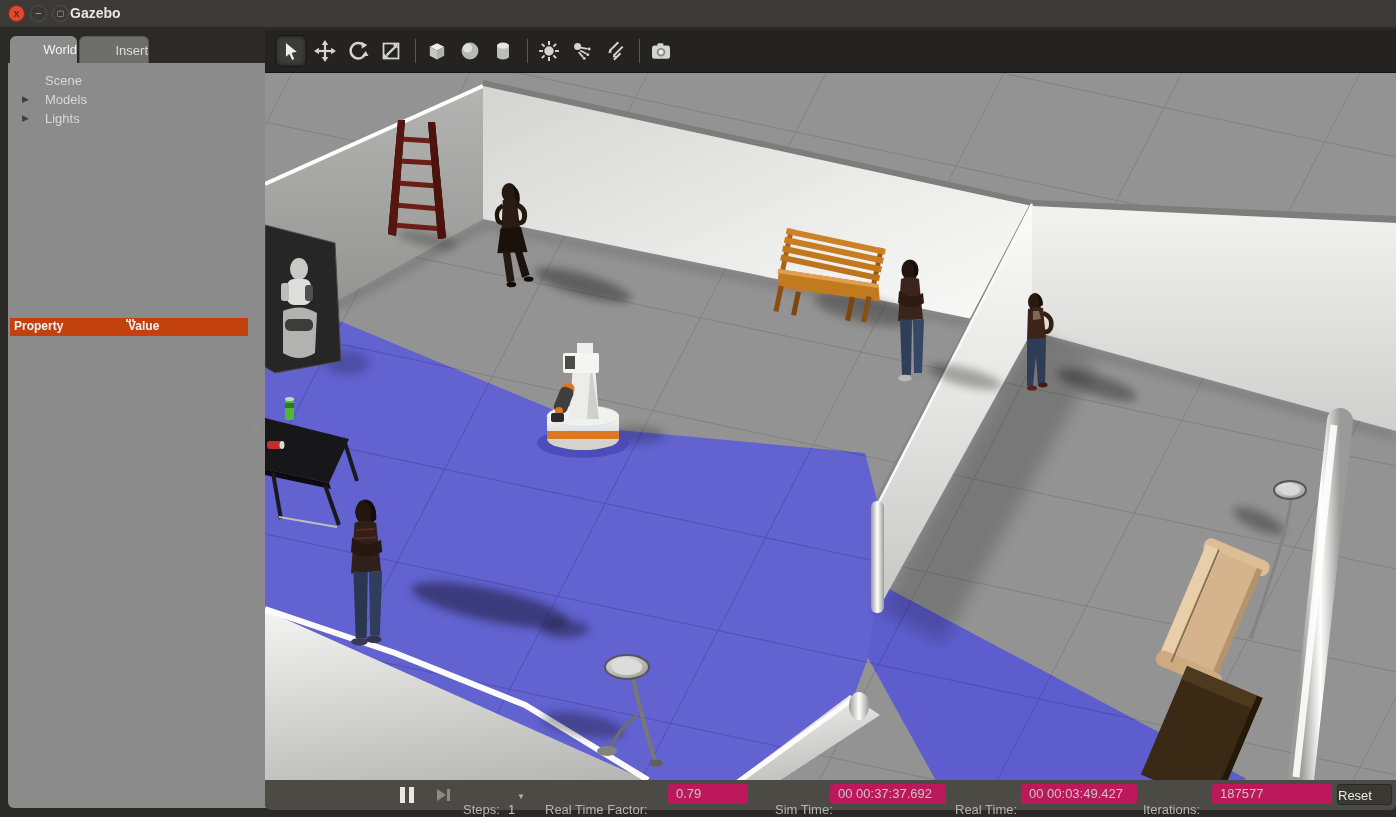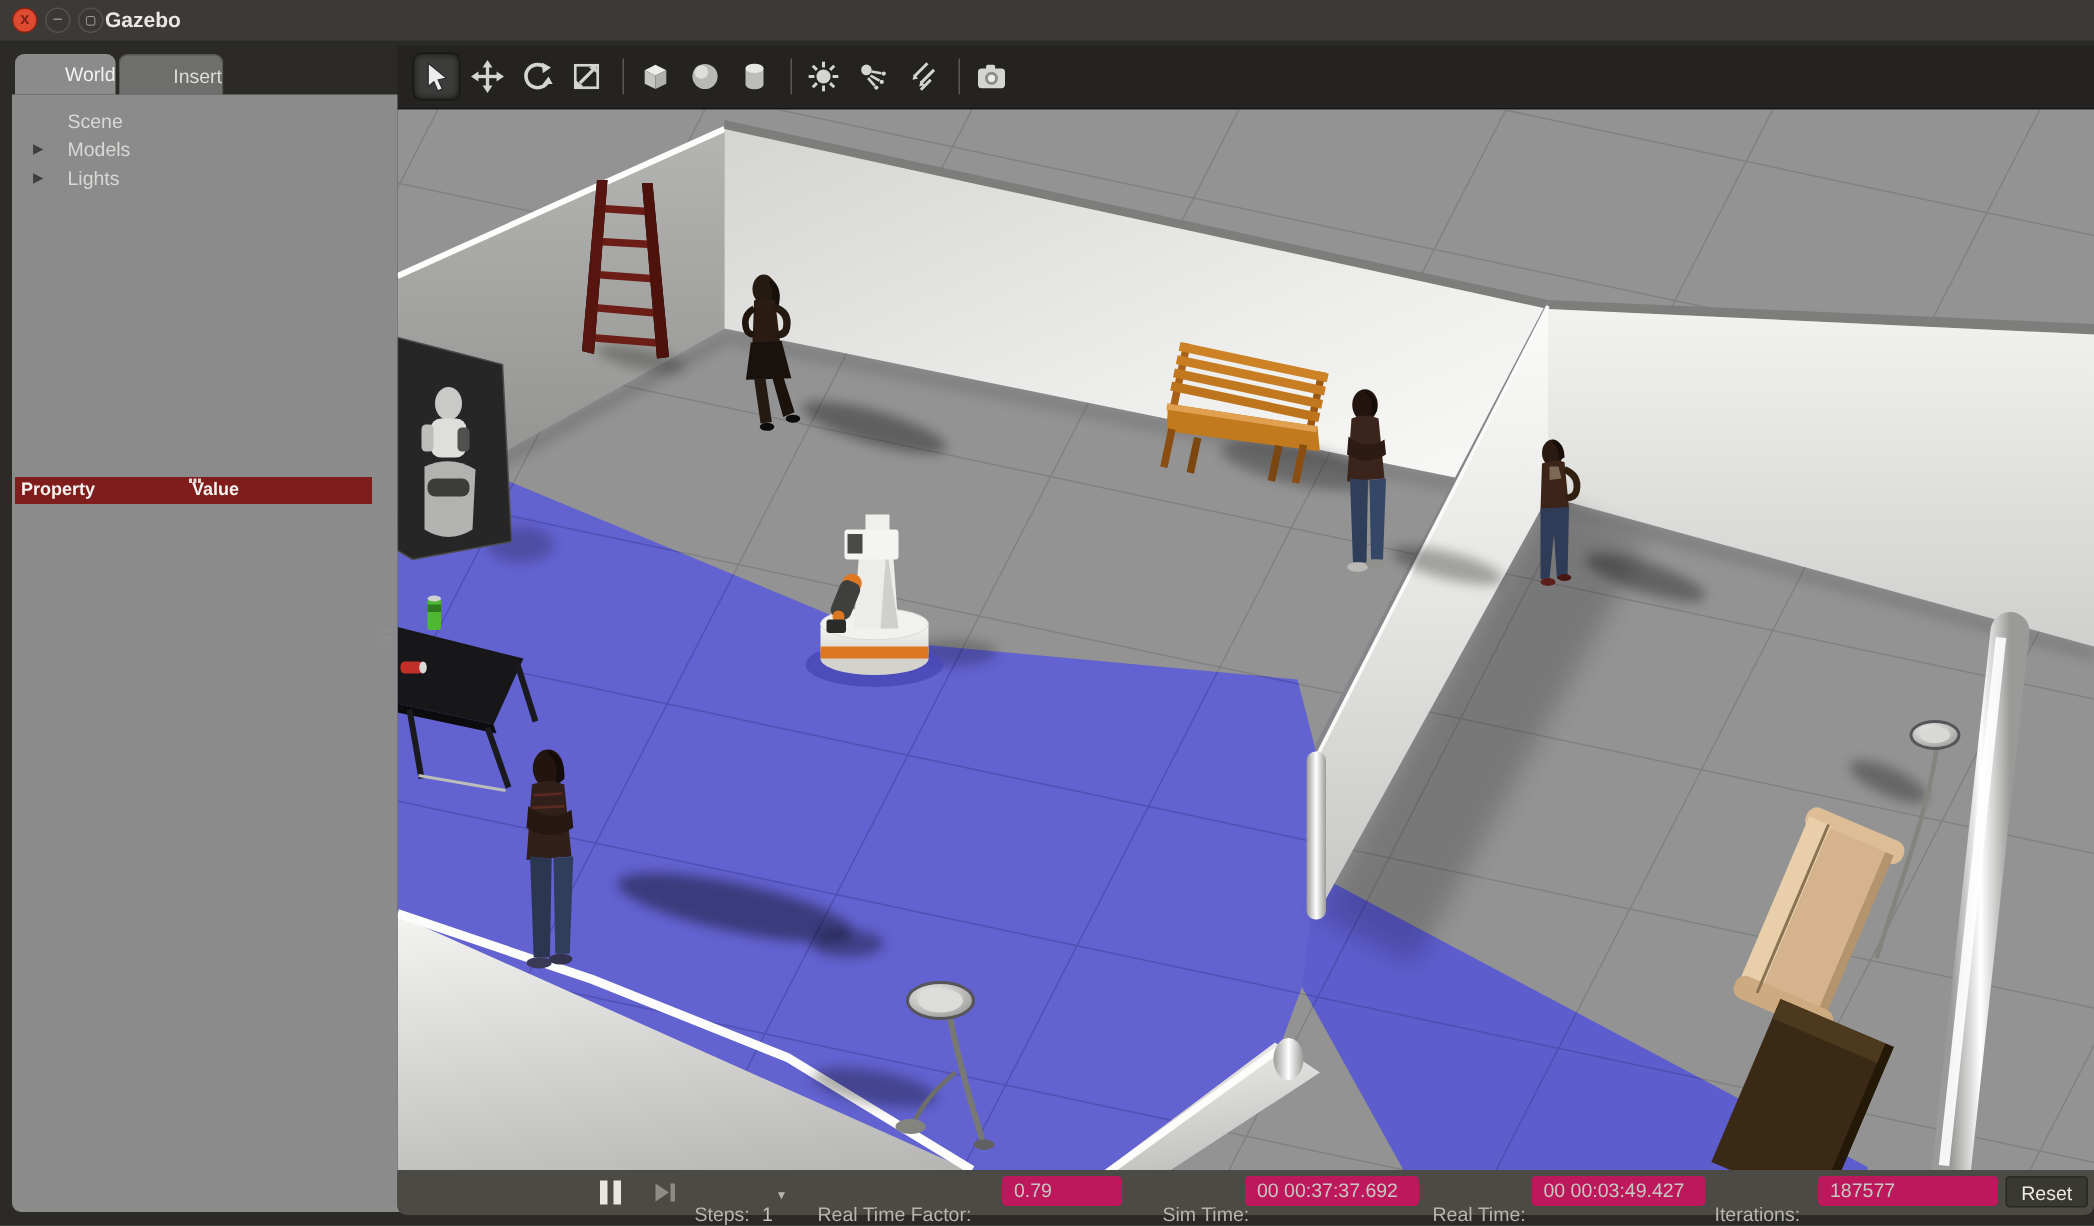--- a/index.html
+++ b/index.html
@@ -15,21 +15,21 @@
   .tabs{position:absolute;left:10px;top:36px;height:27px;}
   .tab{position:absolute;top:0;height:27px;border-radius:6px 6px 0 0;font-size:13px;
        text-align:right;line-height:27px;box-sizing:border-box;}
   .tab.active{left:0;width:67px;background:#8b8b8b;color:#f2f1ee;}
   .tab.inactive{left:69px;width:70px;background:#6e6e6c;color:#dddcd8;border:1px solid #575652;border-bottom:none;}
   .sidepanel{position:absolute;left:8px;top:63px;width:292px;height:745px;background:#8b8b8b;
        border-radius:0 6px 6px 6px;}
   .tree{position:absolute;left:0;top:8px;width:100%;}
   .tree-item{position:relative;height:19px;line-height:19px;font-size:13px;color:#d9d8d5;padding-left:37px;}
   .tree-arrow{position:absolute;left:14px;top:0;font-size:9px;color:#3f3f3d;}
-  .prop-header{position:absolute;left:2px;top:255px;width:238px;height:18px;background:#7f1d1d;}
+  .prop-header{position:absolute;left:2px;top:255px;width:238px;height:18px;background:#c2410c;}
   .prop-header span{position:absolute;top:1px;font-size:12px;font-weight:bold;color:#f4f3f0;}
   .prop-col1{left:4px;} .prop-col2{left:118px;}
   .col-grip{position:absolute;left:116px;top:-5px;width:12px;height:4px;display:flex;gap:1px;}
   .col-grip i{width:2px;height:3px;background:#dcdbd7;}
   .vsplitter{position:absolute;left:253px;top:410px;width:8px;height:30px;display:flex;flex-direction:column;gap:3px;justify-content:center;}
   .vsplitter i{height:2px;background:#8f8e8a;}
 
   
   .viewport{position:absolute;left:265px;top:30px;width:1131px;height:780px;background:#242321;border-radius:0 0 6px 6px;}
   .gztoolbar{position:absolute;left:0;top:0;width:100%;height:42px;}
@@ -43,21 +43,21 @@
   .playbar{position:absolute;left:0;top:750px;width:1131px;height:30px;background:#4b4a45;border-radius:0 0 6px 6px;font-size:13px;}
   .playbar .lbl{position:absolute;top:22px;color:#b6b4ae;}
   .pbox{position:absolute;top:4px;height:20px;background:#be185d;border-radius:3px;color:#c9c7c1;
         line-height:20px;padding:0 8px;box-sizing:border-box;font-size:13px;}
   .pause{position:absolute;left:135px;top:7px;width:16px;height:16px;}
   .pause i{position:absolute;top:0;width:5px;height:16px;background:#e9e7e2;}
   .pause i:last-child{left:9px;}
   .stepbtn{position:absolute;left:170px;top:7px;width:18px;height:16px;color:#8d8b85;}
   .caret{position:absolute;left:252px;top:12px;font-size:8px;color:#b6b4ae;}
   .resetbtn{position:absolute;left:1072px;top:4px;width:55px;height:21px;background:#393833;color:#eceae5;
-        text-align:center;line-height:21px;border-radius:3px;border:1px solid #292823;box-sizing:border-box;}
+        text-align:left;line-height:21px;border-radius:3px;border:1px solid #292823;box-sizing:border-box;}
 </style>
 </head>
 <body>
 
 <div class="titlebar">
   <div class="winbtn btn-close">x</div>
   <div class="winbtn btn-min">–</div>
   <div class="winbtn btn-max">▢</div>
   <span class="title-text">Gazebo</span>
 </div>

